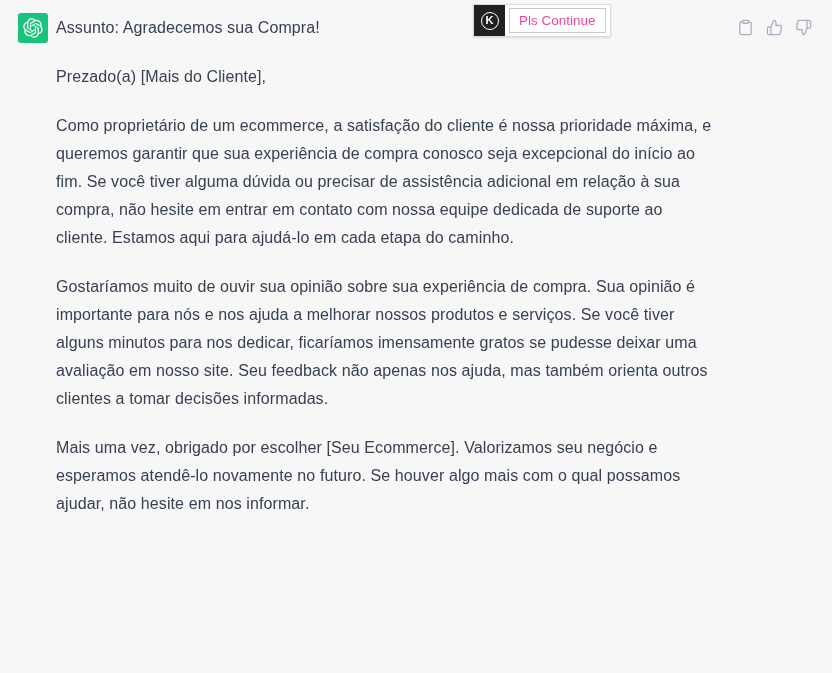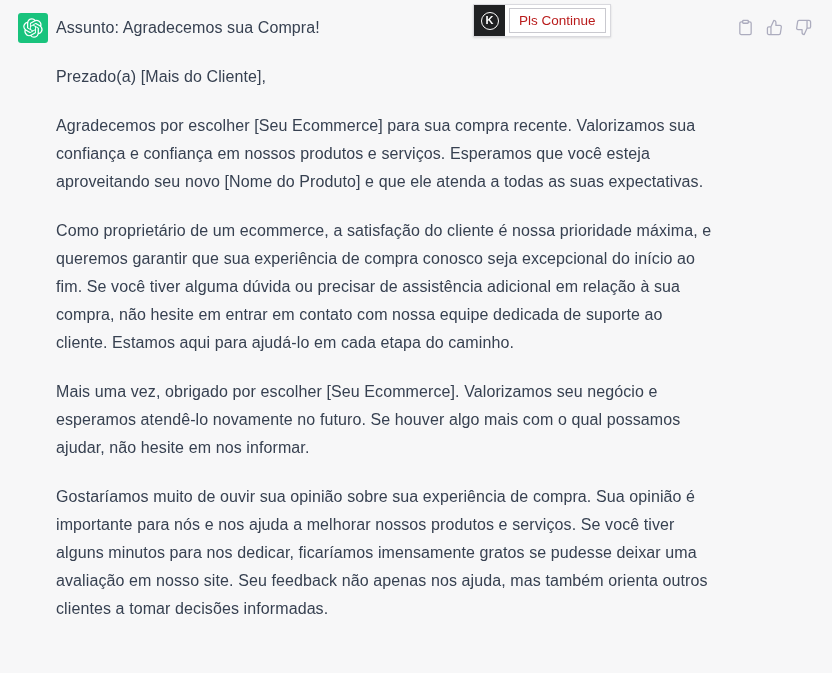--- a/index.html
+++ b/index.html
@@ -70,21 +70,21 @@
     border-radius: 50%;
     color: #ffffff;
     font-size: 11px; font-weight: bold;
     display: flex; align-items: center; justify-content: center;
     line-height: 1;
   }
   .overlay-btn {
     margin: 3px 4px 3px 4px;
     background: #ffffff;
     border: 1px solid #c9c9cf;
-    color: #b91c1c;
+    color: #ec4899;
     font-family: "Liberation Sans", sans-serif;
     font-size: 13.5px;
     padding: 0 9px;
     cursor: pointer;
     white-space: nowrap;
   }
 </style>
 </head>
 <body>
 
@@ -119,24 +119,23 @@
         <svg viewBox="0 0 24 24" stroke-width="1.8" stroke-linecap="round" stroke-linejoin="round">
             <path d="M10 15v4a3 3 0 0 0 3 3l4-9V2H5.72a2 2 0 0 0-2 1.7l-1.38 9a2 2 0 0 0 2 2.3zm7-13h2.67A2.31 2.31 0 0 1 22 4v7a2.31 2.31 0 0 1-2.33 2H17"></path>
           </svg>
       </span>
     </button>
   </div>
 
   <div class="content">
     <p>Assunto: Agradecemos sua Compra!</p>
     <p>Prezado(a) [Mais do Cliente],</p>
-    <p>Agradecemos por escolher [Seu Ecommerce] para sua compra recente. Valorizamos sua confiança e confiança em nossos produtos e serviços. Esperamos que você esteja aproveitando seu novo [Nome do Produto] e que ele atenda a todas as suas expectativas.</p>
     <p>Como proprietário de um ecommerce, a satisfação do cliente é nossa prioridade máxima, e queremos garantir que sua experiência de compra conosco seja excepcional do início ao fim. Se você tiver alguma dúvida ou precisar de assistência adicional em relação à sua compra, não hesite em entrar em contato com nossa equipe dedicada de suporte ao cliente. Estamos aqui para ajudá-lo em cada etapa do caminho.</p>
+    <p>Gostaríamos muito de ouvir sua opinião sobre sua experiência de compra. Sua opinião é importante para nós e nos ajuda a melhorar nossos produtos e serviços. Se você tiver alguns minutos para nos dedicar, ficaríamos imensamente gratos se pudesse deixar uma avaliação em nosso site. Seu feedback não apenas nos ajuda, mas também orienta outros clientes a tomar decisões informadas.</p>
     <p>Mais uma vez, obrigado por escolher [Seu Ecommerce]. Valorizamos seu negócio e esperamos atendê-lo novamente no futuro. Se houver algo mais com o qual possamos ajudar, não hesite em nos informar.</p>
-    <p>Gostaríamos muito de ouvir sua opinião sobre sua experiência de compra. Sua opinião é importante para nós e nos ajuda a melhorar nossos produtos e serviços. Se você tiver alguns minutos para nos dedicar, ficaríamos imensamente gratos se pudesse deixar uma avaliação em nosso site. Seu feedback não apenas nos ajuda, mas também orienta outros clientes a tomar decisões informadas.</p>
   </div>
 
   <div class="overlay">
     <div class="overlay-badge">
       <span class="k-circle">K</span>
     </div>
     <button class="overlay-btn">Pls Continue</button>
   </div>
 
 </div>

